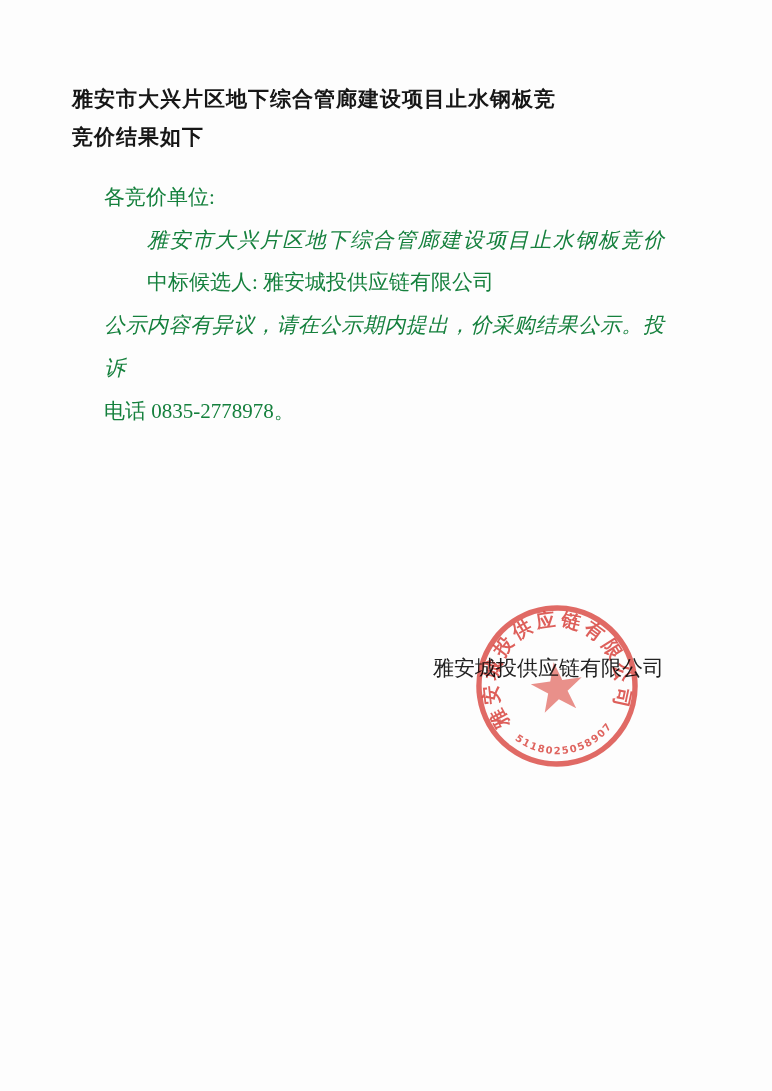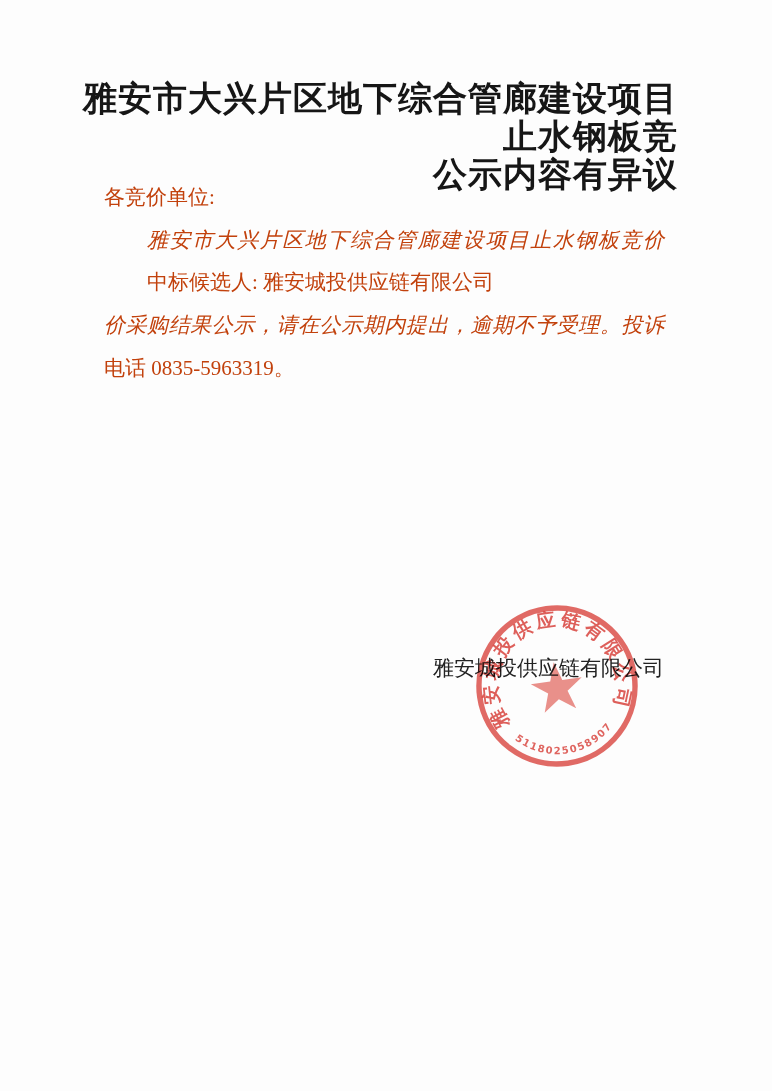--- a/index.html
+++ b/index.html
@@ -12,39 +12,39 @@
     width: 772px;
     height: 1091px;
     background: #fdfdfd;
     overflow: hidden;
     font-family: "Liberation Serif", "DejaVu Serif", serif;
     color: #1f1f1f;
   }
   
   .title-block {
     position: absolute;
-    left: 82px;
+    left: 72px;
     top: 80px;
     width: 596px;
-    text-align: right;
+    text-align: left;
     font-weight: 700;
-    font-size: 34px;
+    font-size: 21px;
     line-height: 38px;
     letter-spacing: 1px;
     color: #161616;
   }
   
   .body-block {
     position: absolute;
     left: 104px;
     top: 176px;
     width: 560px;
     font-size: 21px;
     line-height: 42.7px;
-    color: #c2410c;
+    color: #15803d;
   }
   .line {
     white-space: nowrap;
   }
   .line--indent {
     text-indent: 43px;
   }
   .line--stretch {
     white-space: normal;
     text-align: justify;
@@ -98,29 +98,29 @@
     opacity: 0.72;
   }
 </style>
 </head>
 <body>
 
 <div class="page">
 
   <div class="title-block">
     <div>雅安市大兴片区地下综合管廊建设项目止水钢板竞</div>
-    <div>公示内容有异议</div>
+    <div>竞价结果如下</div>
   </div>
 
   <div class="body-block">
     <div class="line">各竞价单位:</div>
     <div class="line line--indent line--stretch">雅安市大兴片区地下综合管廊建设项目止水钢板竞价</div>
     <div class="line line--indent">中标候选人: 雅安城投供应链有限公司</div>
-    <div class="line line--stretch">价采购结果公示，请在公示期内提出，逾期不予受理。投诉</div>
-    <div class="line">电话 0835-5963319。</div>
+    <div class="line line--stretch">公示内容有异议，请在公示期内提出，价采购结果公示。投诉</div>
+    <div class="line">电话 0835-2778978。</div>
   </div>
 
   <div class="signature-block">
     <div class="signature-company">雅安城投供应链有限公司</div>
   </div>
 
   <svg class="seal" viewBox="-90 -90 180 180" xmlns="http://www.w3.org/2000/svg">
     <g transform="rotate(-8)">
       <circle class="ring" r="78" fill="none" stroke-width="5.5" stroke="#d93c36"></circle>
       <path id="seal-arc-top" d="M -51,31.6 A 60,60 0 1 1 51,31.6" fill="none"></path>

